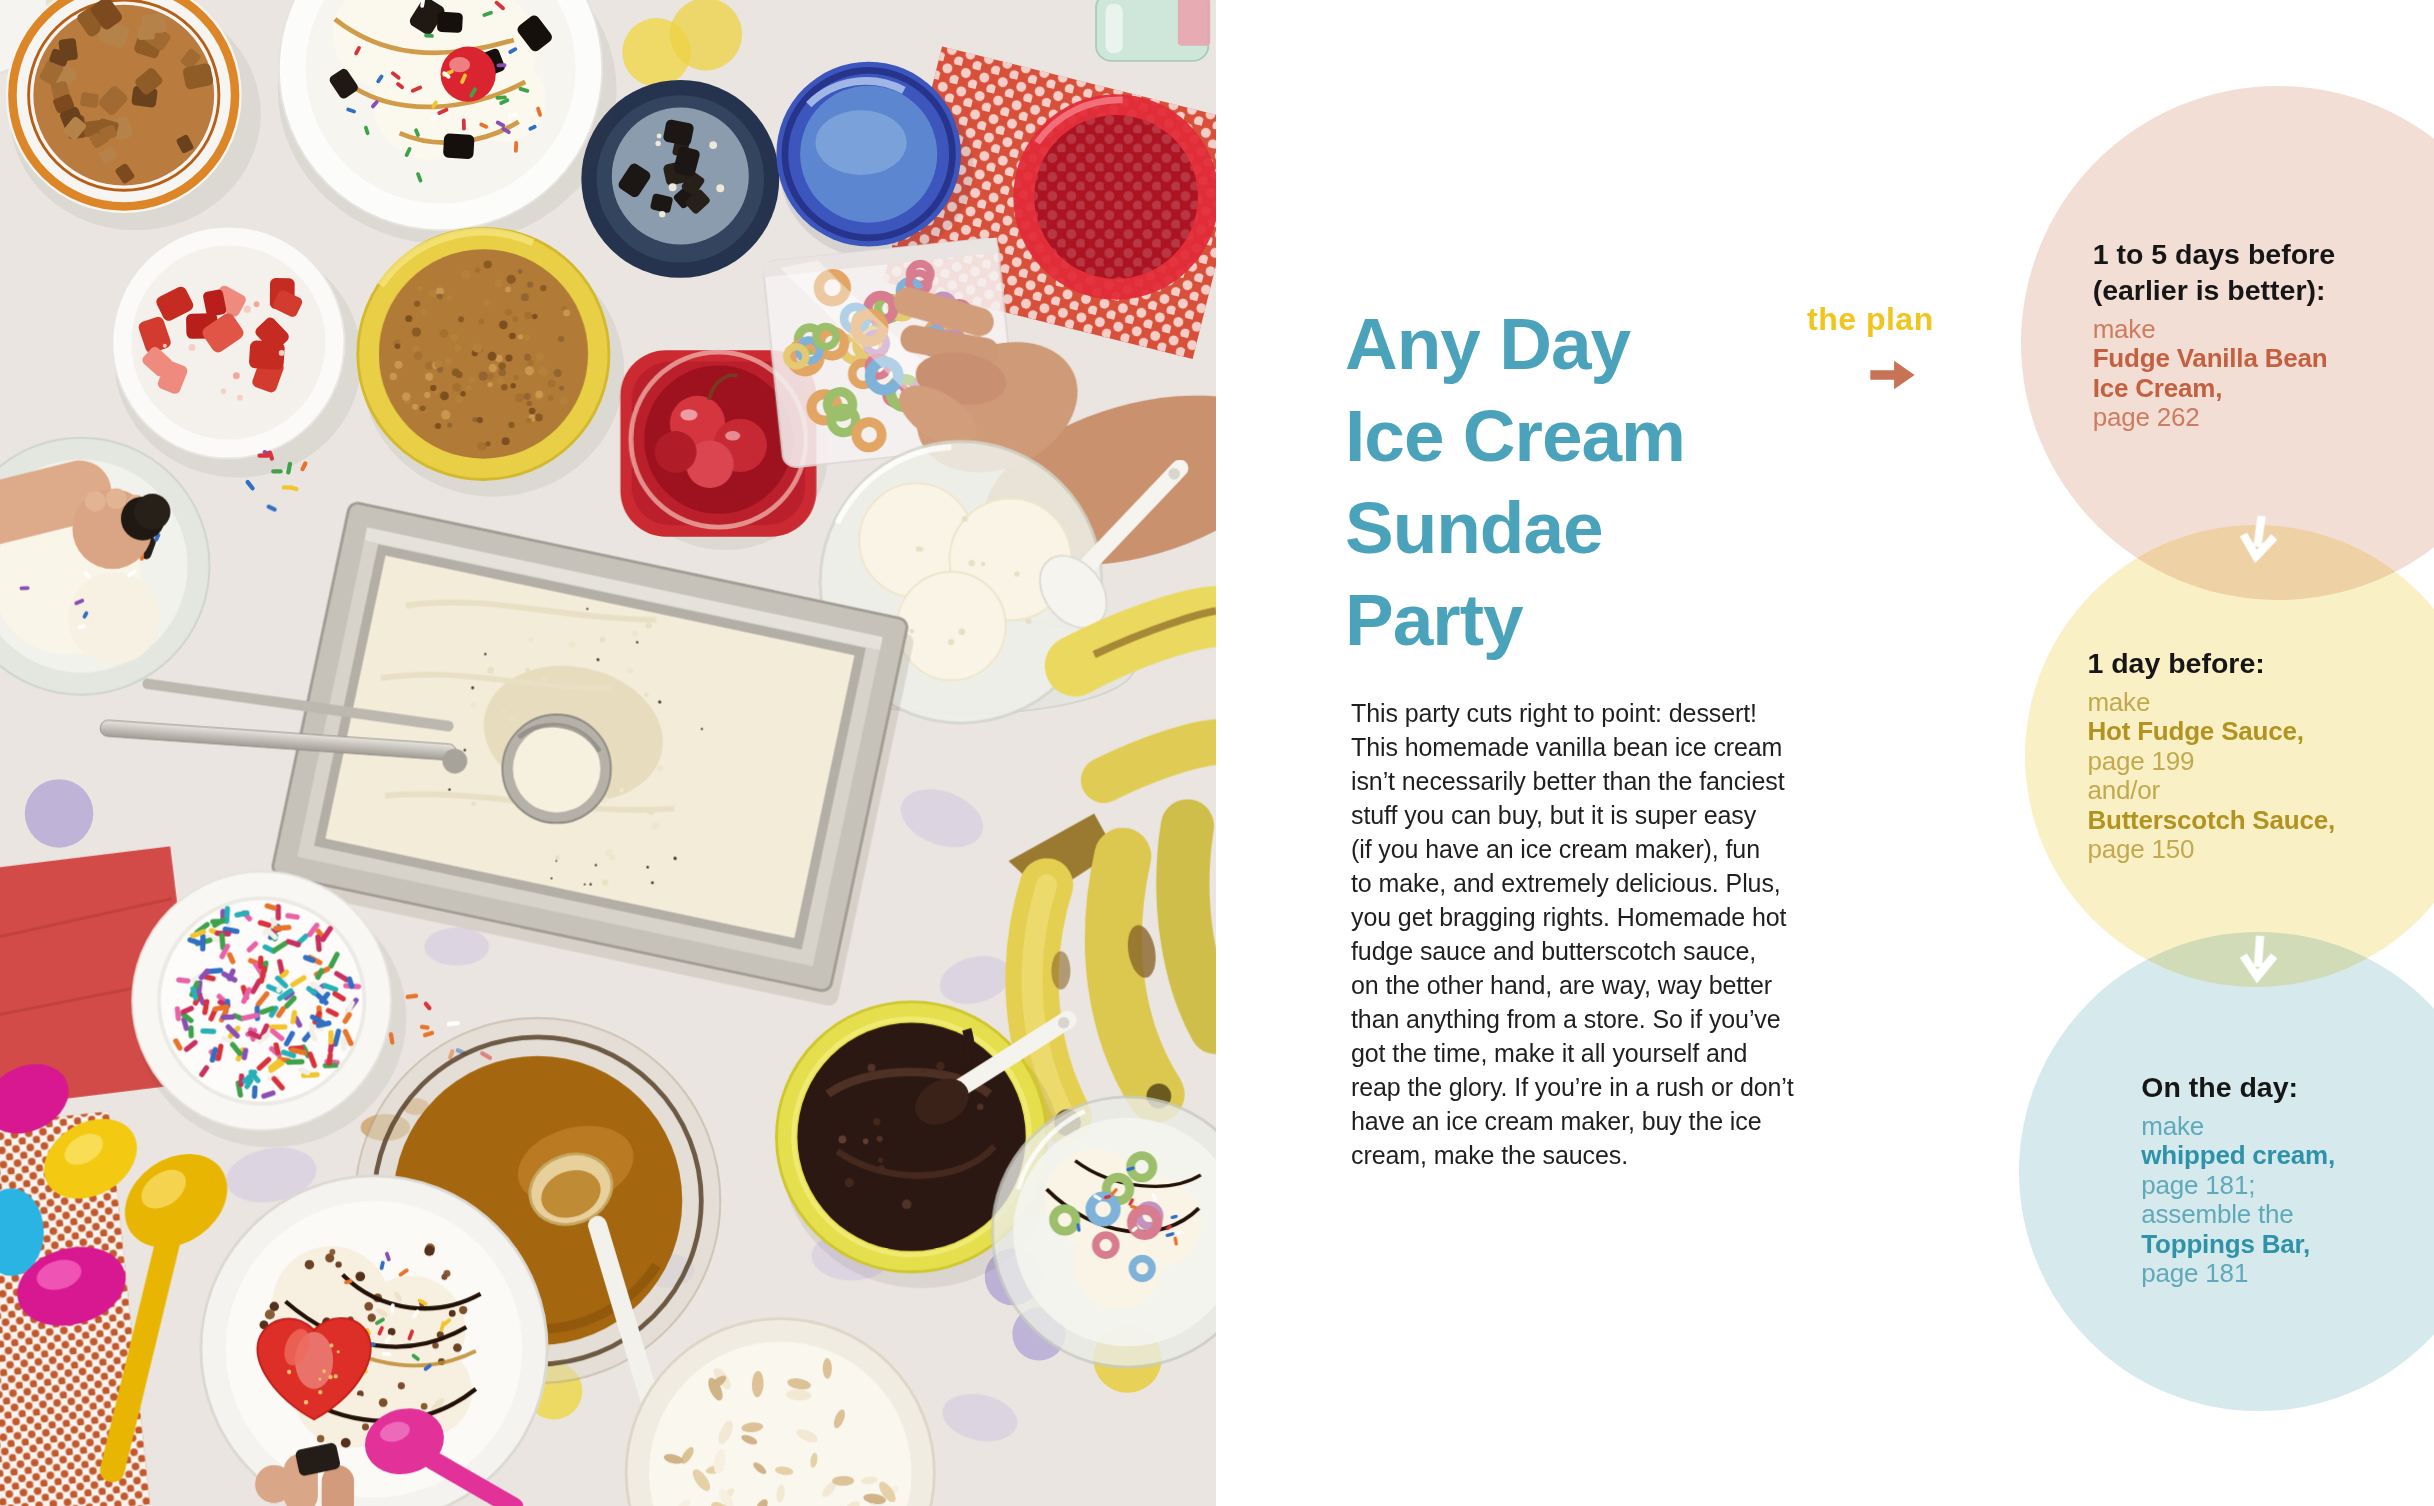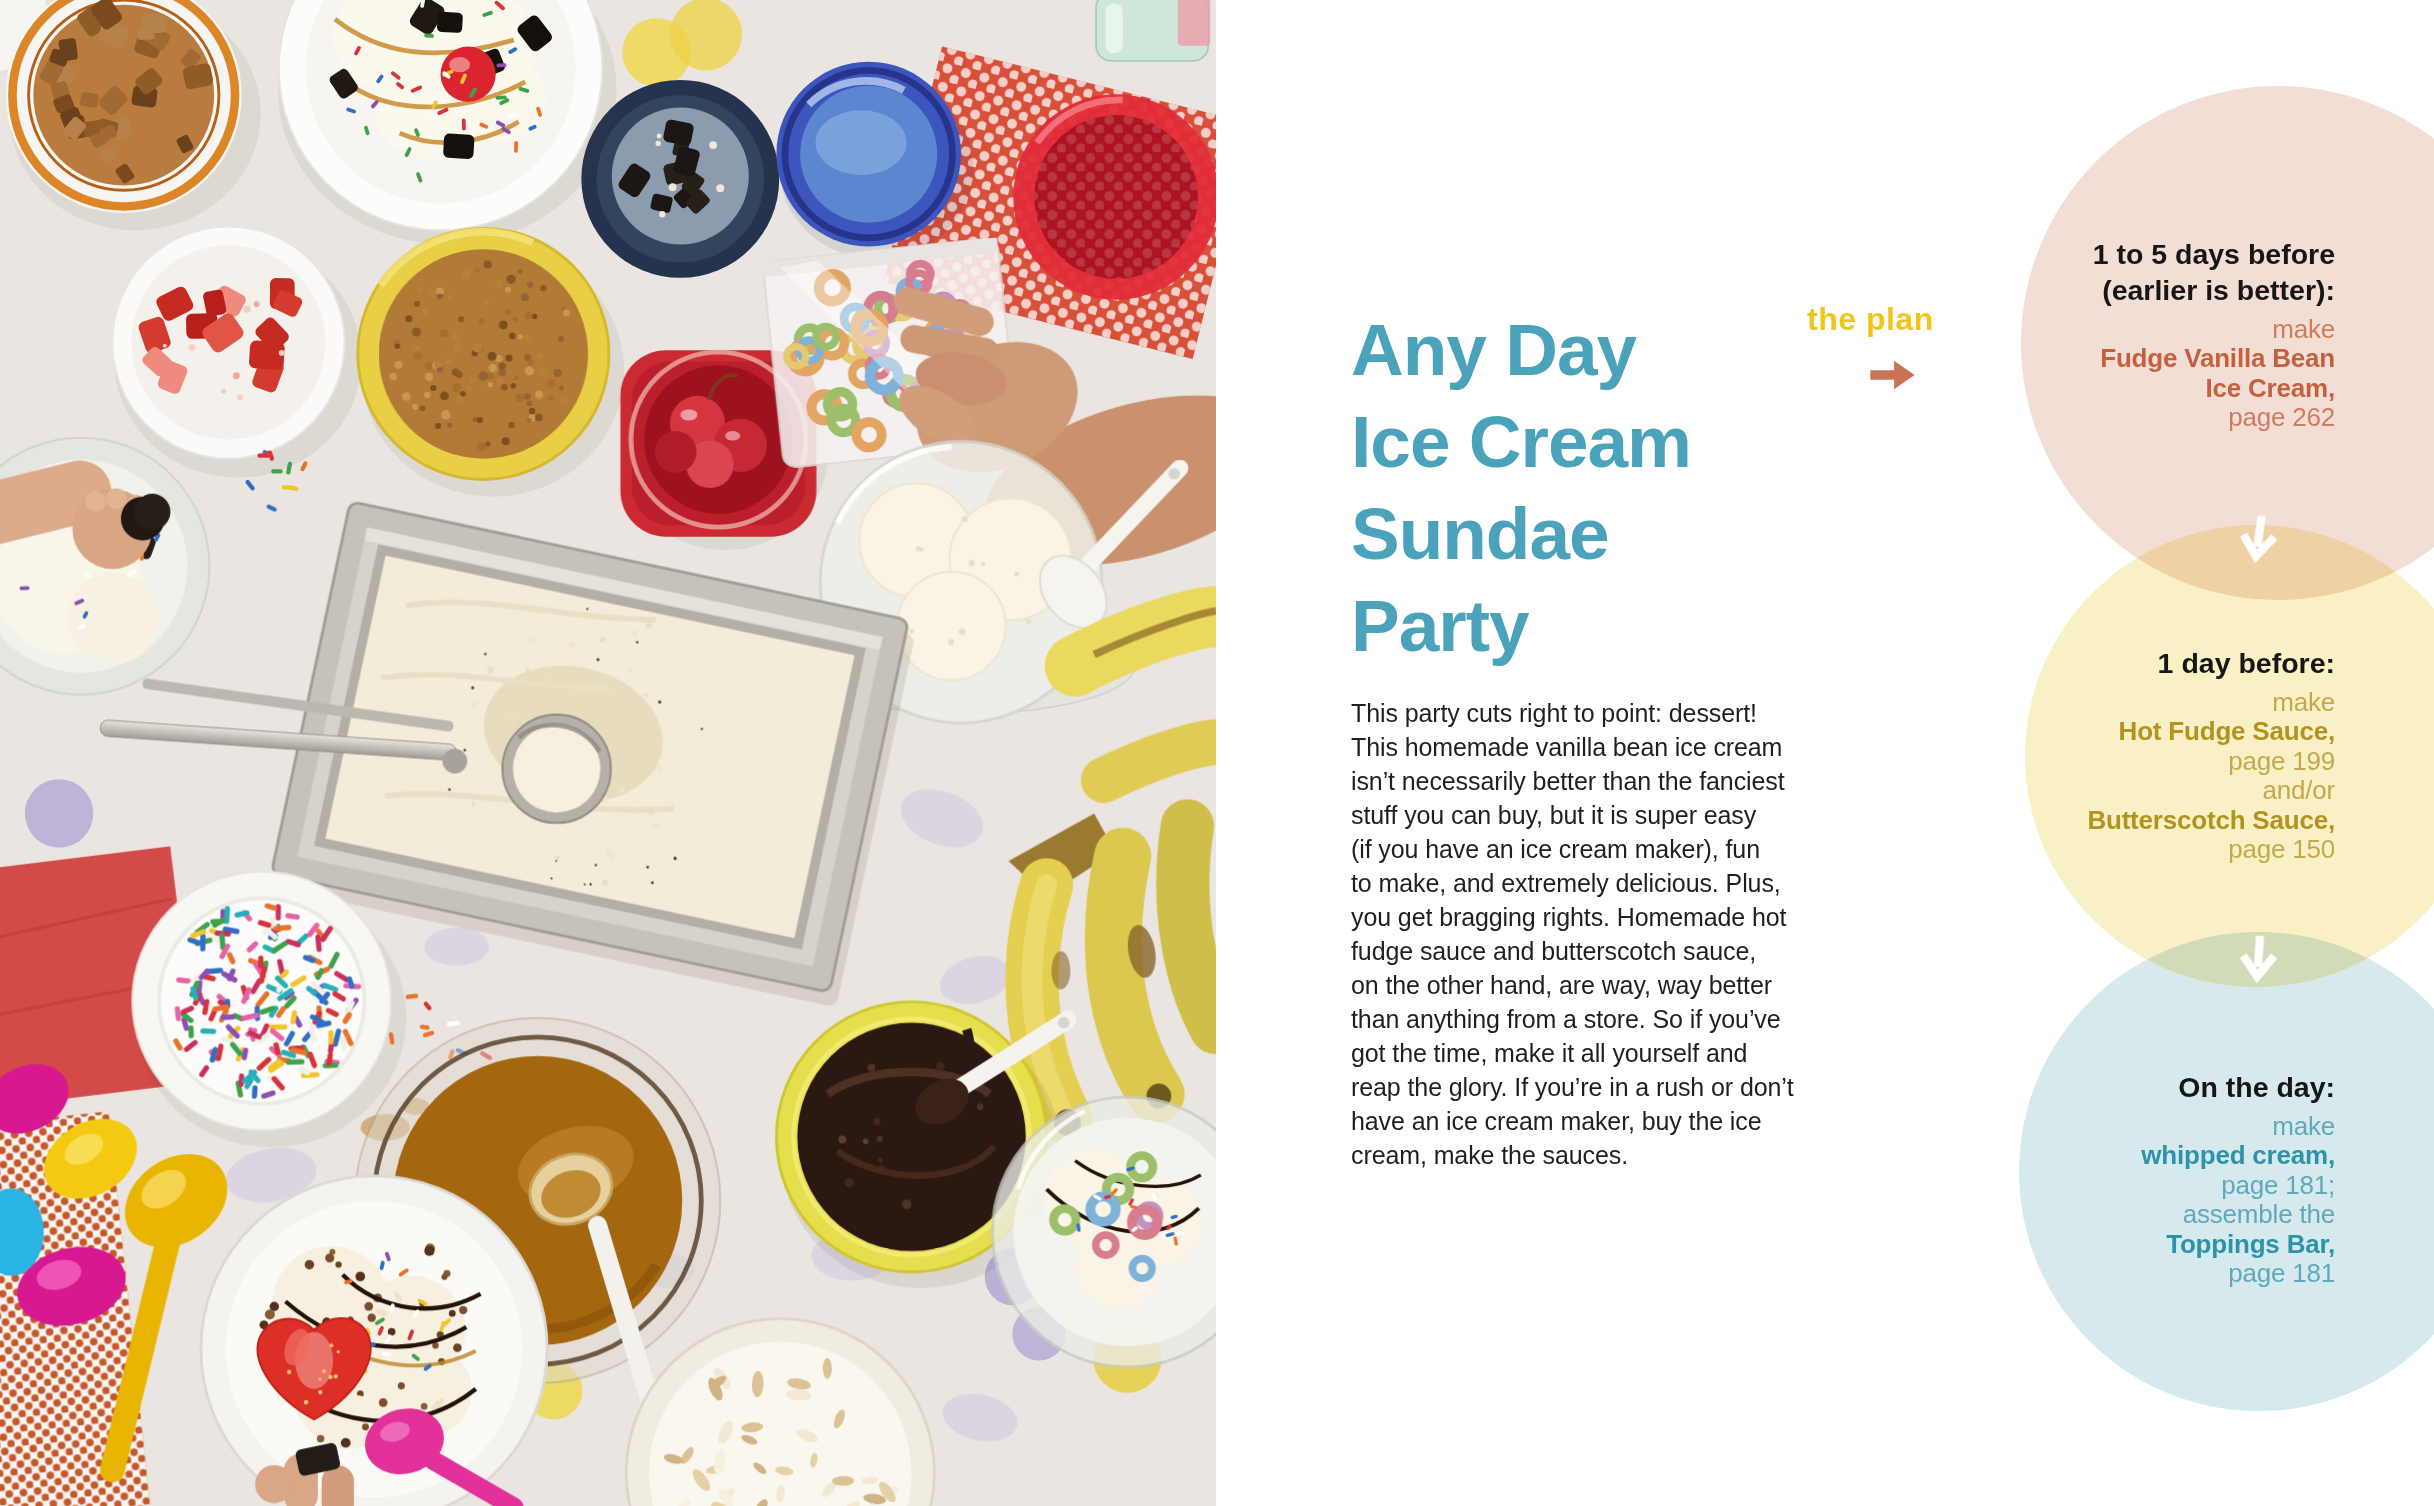--- a/index.html
+++ b/index.html
@@ -8,40 +8,40 @@
     --step1-bg:#f3ded5; --step1-accent:#ce7c60; --step1-accent-bold:#c2603f;
     --step2-bg:#faf0c6; --step2-accent:#c2a94e; --step2-accent-bold:#b2931f;
     --step3-bg:#d6e9ec; --step3-accent:#5fa9bb; --step3-accent-bold:#2e93a9;
     --table-bg:#eae5e0; --page-bg:#ffffff;
   }
   html,body{margin:0;padding:0;background:#fff}
   #stage{position:relative;width:2435px;height:1507px;background:var(--page-bg);
          overflow:hidden;font-family:"Liberation Sans",sans-serif}
   .photo-svg{position:absolute;left:0;top:0;display:block}
 
-  .page-title{position:absolute;left:1337px;top:290px;margin:14px;
+  .page-title{position:absolute;left:1337px;top:290px;margin:8px;
     font-size:73px;line-height:92px;font-weight:bold;letter-spacing:-1px;
     color:var(--title);white-space:pre}
   .plan-label{position:absolute;left:1807px;top:301px;
     font-size:32px;font-weight:bold;letter-spacing:0.5px;color:var(--plan-label)}
   .plan-arrow{position:absolute;left:1868px;top:356px}
   .intro{position:absolute;left:1339px;top:684px;margin:12px;
     font-size:25px;line-height:34px;letter-spacing:-0.1px;
     color:var(--body-text);white-space:pre}
 
   .circle{position:absolute;border-radius:50%;mix-blend-mode:multiply}
   .c1{left:2021px;top:86px;width:514px;height:514px;background:var(--step1-bg)}
   .c2{left:2025px;top:525px;width:462px;height:462px;background:var(--step2-bg)}
   .c3{left:2019px;top:932px;width:479px;height:479px;background:var(--step3-bg)}
 
   .down-arrow{position:absolute}
   .a1{left:2237px;top:514px;transform:rotate(8deg)}
   .a2{left:2237px;top:934px;transform:rotate(4deg)}
 
-  .step{position:absolute;right:100px;text-align:right}
+  .step{position:absolute;right:100px;text-align:left}
   .s1{top:236px}.s2{top:645px}.s3{top:1069px}
   .step-heading{font-weight:bold;font-size:28.5px;line-height:36px;
     color:var(--heading);white-space:pre;margin:0 0 6.7px 0}
   .step-line{font-size:26px;line-height:29.5px;letter-spacing:-0.2px}
   .bold{font-weight:bold}
   .s1 .light{color:var(--step1-accent)} .s1 .bold{color:var(--step1-accent-bold)}
   .s2 .light{color:var(--step2-accent)} .s2 .bold{color:var(--step2-accent-bold)}
   .s3 .light{color:var(--step3-accent)} .s3 .bold{color:var(--step3-accent-bold)}
 </style>
 </head>

